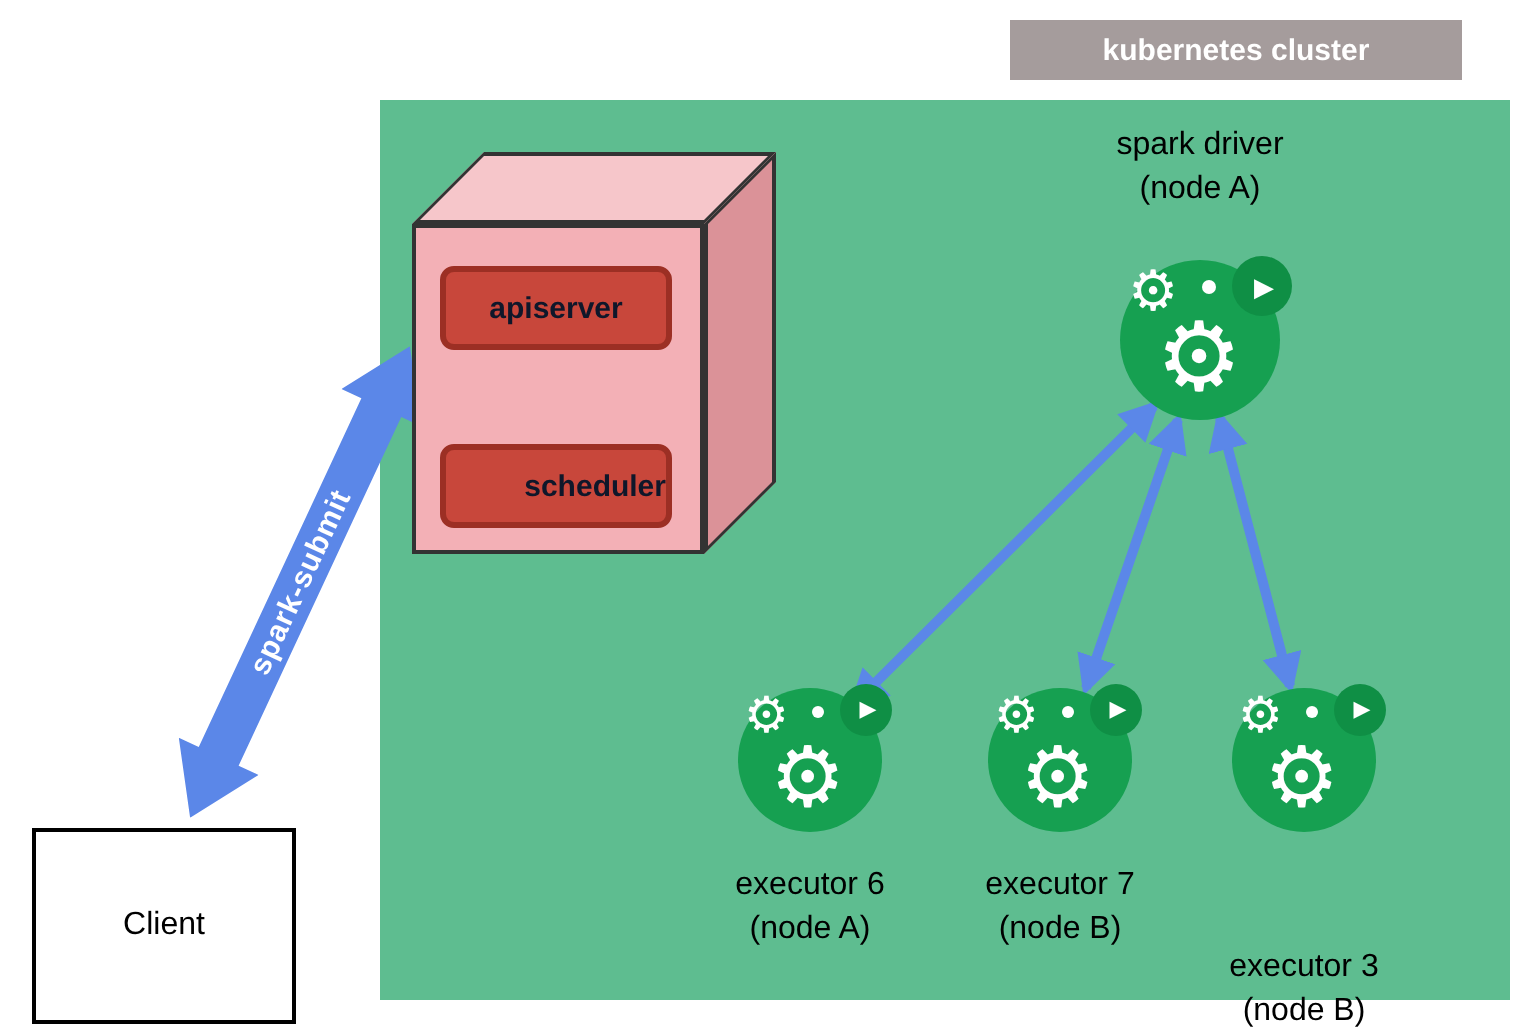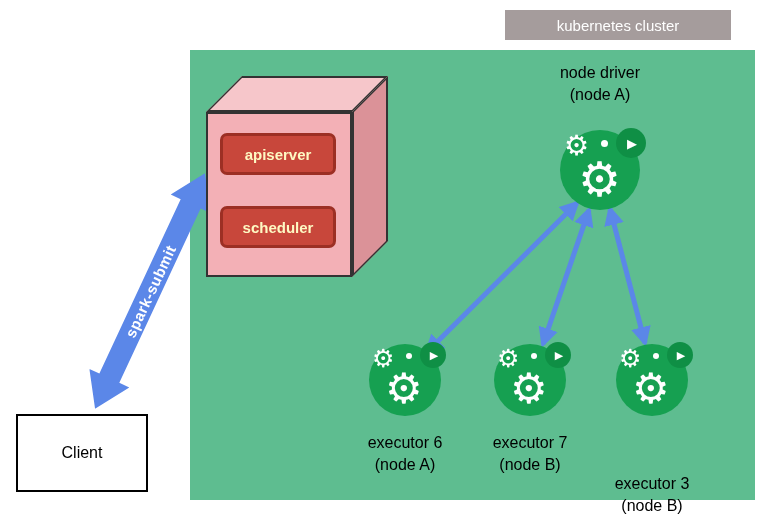--- a/index.html
+++ b/index.html
@@ -1,47 +1,47 @@
 <!DOCTYPE html>
 <html><head>
 <meta charset="utf-8">
 <style>
   html,body{margin:0;padding:0;background:#ffffff;font-family:"Liberation Sans",sans-serif;}
   .canvas{position:relative;width:761px;height:516px;background:#ffffff;overflow:hidden;}
 
   
   .cluster-bg{position:absolute;left:190px;top:50px;width:565px;height:450px;background:#5ebd90;z-index:1;}
   .cluster-label{position:absolute;left:505px;top:10px;width:226px;height:30px;background:#a59c9c;
-    color:#ffffff;font-weight:normal;font-size:15px;display:flex;align-items:center;justify-content:center;z-index:7;}
+    color:#ffffff;font-weight:bold;font-size:15px;display:flex;align-items:center;justify-content:center;z-index:7;}
 
   
   .connectors{position:absolute;left:0;top:0;z-index:2;pointer-events:none;}
 
   
   .spark-submit{position:absolute;left:20px;top:269px;width:260px;height:44px;background:#5b87e8;
     transform:rotate(-65deg);
     clip-path:polygon(0 50%,13% 0,13% 25%,87% 25%,87% 0,100% 50%,87% 100%,87% 75%,13% 75%,13% 100%);
     z-index:3;display:flex;align-items:center;justify-content:center;
     color:#ffffff;font-weight:bold;font-size:15px;letter-spacing:.5px;}
 
   
   .cube-top{position:absolute;left:206px;top:76px;width:146px;height:36px;background:#f6c6ca;
     border:2px solid #333;transform:skewX(-45deg);transform-origin:0 100%;z-index:4;box-sizing:border-box;}
   .cube-side{position:absolute;left:352px;top:112px;width:36px;height:165px;background:#db9298;
     border:2px solid #333;transform:skewY(-45deg);transform-origin:0 0;z-index:4;box-sizing:border-box;}
   .cube-front{position:absolute;left:206px;top:112px;width:146px;height:165px;background:#f3b0b6;
     border:2px solid #333;z-index:5;box-sizing:border-box;}
   .k8s-box{position:absolute;left:12px;width:116px;height:42px;background:#c8473b;border:3px solid #9c2f24;
-    border-radius:7px;color:#fef9c3;font-weight:bold;font-size:15px;
+    border-radius:7px;color:#0f172a;font-weight:bold;font-size:15px;
     display:flex;align-items:center;justify-content:center;box-sizing:border-box;}
   .k8s-box.apiserver{top:19px;}
-  .k8s-box.scheduler{top:92px;}
+  .k8s-box.scheduler{top:108px;justify-content:flex-end;}
 
   
-  .client-box{position:absolute;left:16px;top:414px;width:132px;height:78px;background:#ffffff;
+  .client-box{position:absolute;left:16px;top:414px;width:132px;height:98px;background:#ffffff;
     border:2px solid #000;display:flex;align-items:center;justify-content:center;
     font-size:16px;color:#000;z-index:5;box-sizing:border-box;}
 
   
   .pod{position:absolute;z-index:4;}
   .pod-circle{position:relative;width:100%;height:100%;background:#16a051;border-radius:50%;}
   .gear{position:absolute;color:#ffffff;line-height:1;}
   .dot{position:absolute;background:#ffffff;border-radius:50%;}
   .play-badge{position:absolute;background:#0f8f45;border-radius:50%;display:flex;align-items:center;
     justify-content:center;color:#ffffff;}
@@ -102,21 +102,21 @@
     <div class="k8s-box scheduler">
       <span>scheduler</span>
     </div>
   </div>
 
   <div class="client-box">
     <span>Client</span>
   </div>
 
   <div class="node-label driver-label">
-    <div>node driver</div>
+    <div>spark driver</div>
     <div>(node A)</div>
   </div>
   <div class="pod driver">
     <div class="pod-circle">
       <span class="gear gear-big">⚙</span>
       <span class="gear gear-small">⚙</span>
       <span class="dot"></span>
       <div class="play-badge">
           <span>▶</span>
         </div>

